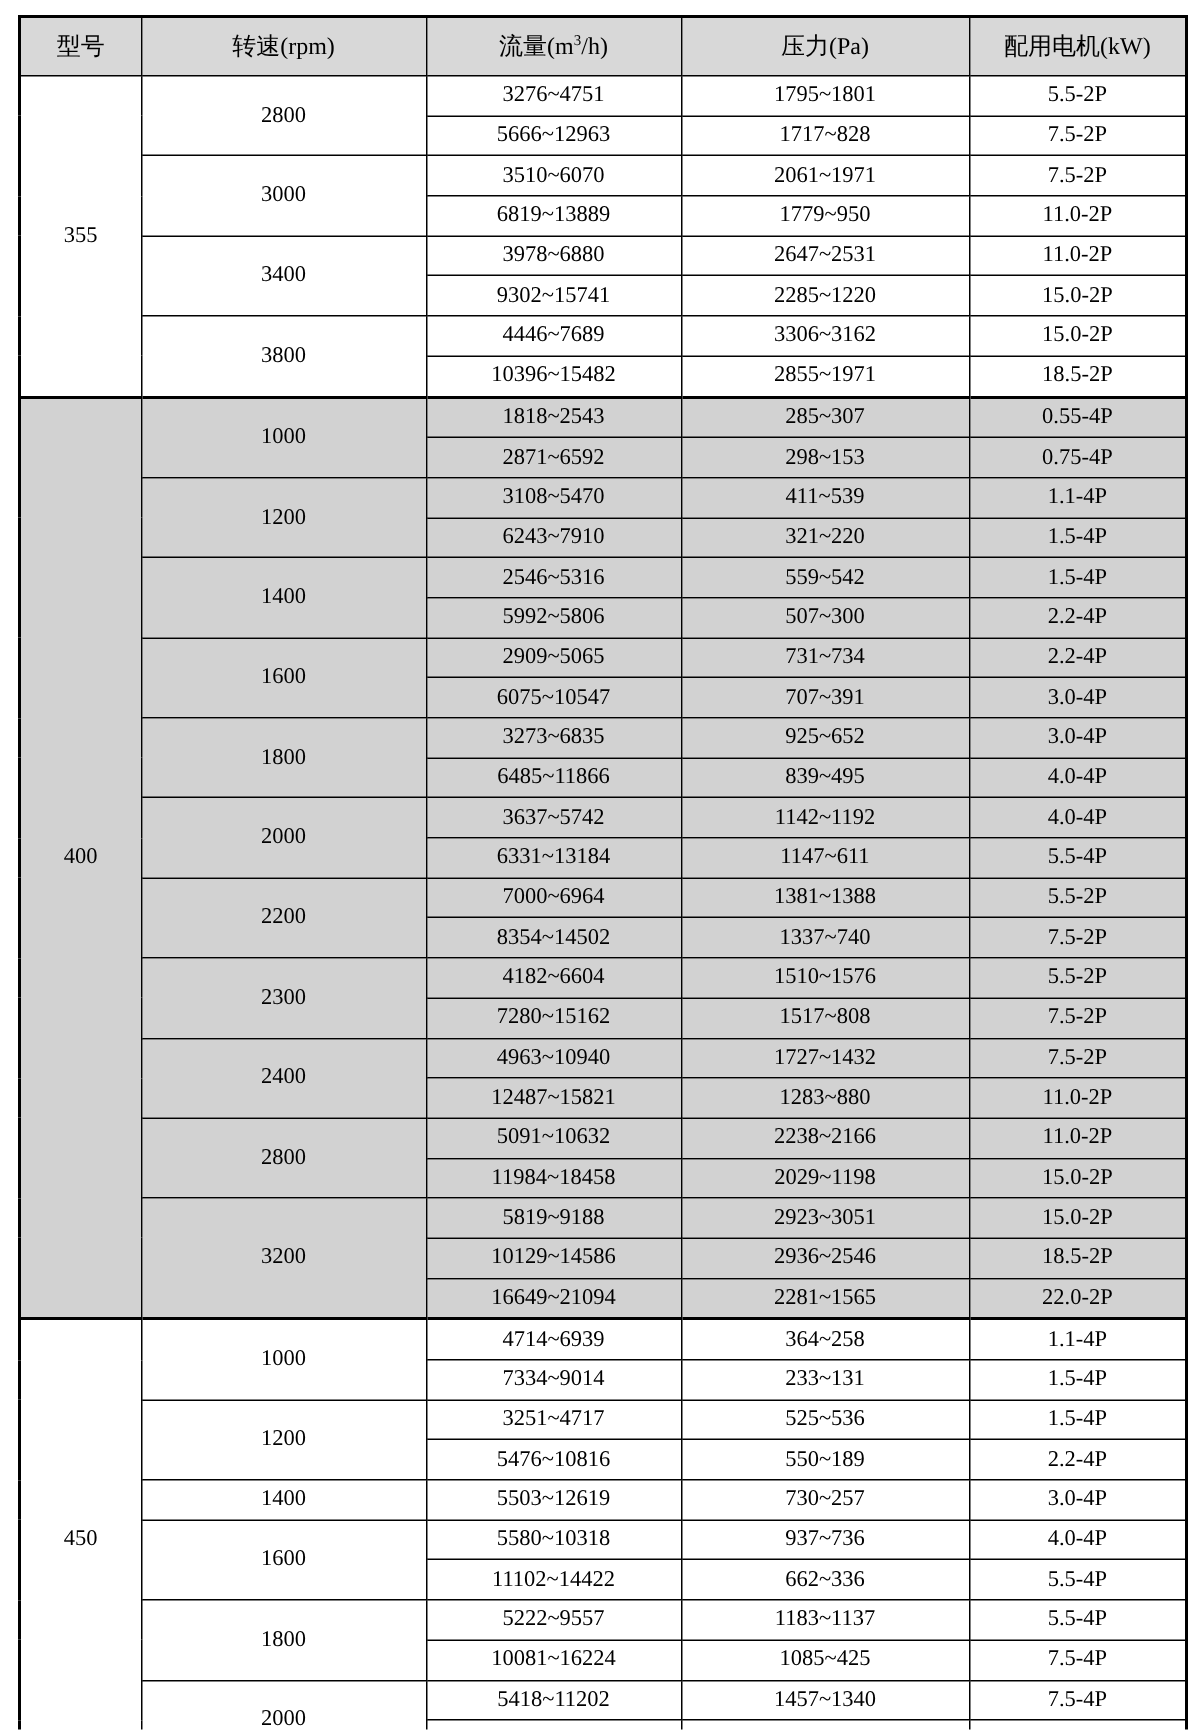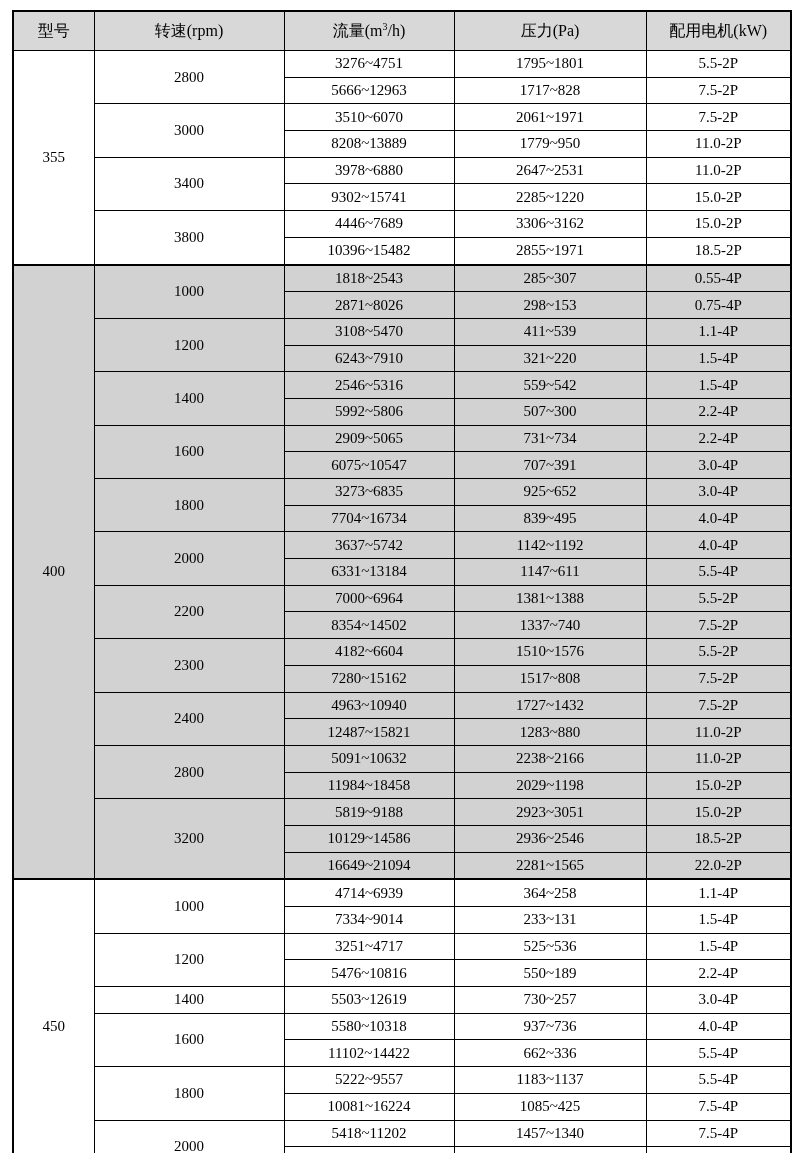--- a/index.html
+++ b/index.html
@@ -88,21 +88,21 @@
           <td>1717~828</td>
           <td>7.5-2P</td>
         </tr>
         <tr>
           <td rowspan="2">3000</td>
           <td>3510~6070</td>
           <td>2061~1971</td>
           <td>7.5-2P</td>
         </tr>
         <tr>
-          <td>8208~13889</td>
+          <td>6819~13889</td>
           <td>1779~950</td>
           <td>11.0-2P</td>
         </tr>
         <tr>
           <td rowspan="2">3400</td>
           <td>3978~6880</td>
           <td>2647~2531</td>
           <td>11.0-2P</td>
         </tr>
         <tr>
@@ -122,21 +122,21 @@
           <td>18.5-2P</td>
         </tr>
         <tr class="section-start">
           <td class="shaded" rowspan="23">400</td>
           <td class="shaded" rowspan="2">1000</td>
           <td class="shaded">1818~2543</td>
           <td class="shaded">285~307</td>
           <td class="shaded">0.55-4P</td>
         </tr>
         <tr>
-          <td class="shaded">2871~8026</td>
+          <td class="shaded">2871~6592</td>
           <td class="shaded">298~153</td>
           <td class="shaded">0.75-4P</td>
         </tr>
         <tr>
           <td class="shaded" rowspan="2">1200</td>
           <td class="shaded">3108~5470</td>
           <td class="shaded">411~539</td>
           <td class="shaded">1.1-4P</td>
         </tr>
         <tr>
@@ -166,21 +166,21 @@
           <td class="shaded">707~391</td>
           <td class="shaded">3.0-4P</td>
         </tr>
         <tr>
           <td class="shaded" rowspan="2">1800</td>
           <td class="shaded">3273~6835</td>
           <td class="shaded">925~652</td>
           <td class="shaded">3.0-4P</td>
         </tr>
         <tr>
-          <td class="shaded">7704~16734</td>
+          <td class="shaded">6485~11866</td>
           <td class="shaded">839~495</td>
           <td class="shaded">4.0-4P</td>
         </tr>
         <tr>
           <td class="shaded" rowspan="2">2000</td>
           <td class="shaded">3637~5742</td>
           <td class="shaded">1142~1192</td>
           <td class="shaded">4.0-4P</td>
         </tr>
         <tr>

